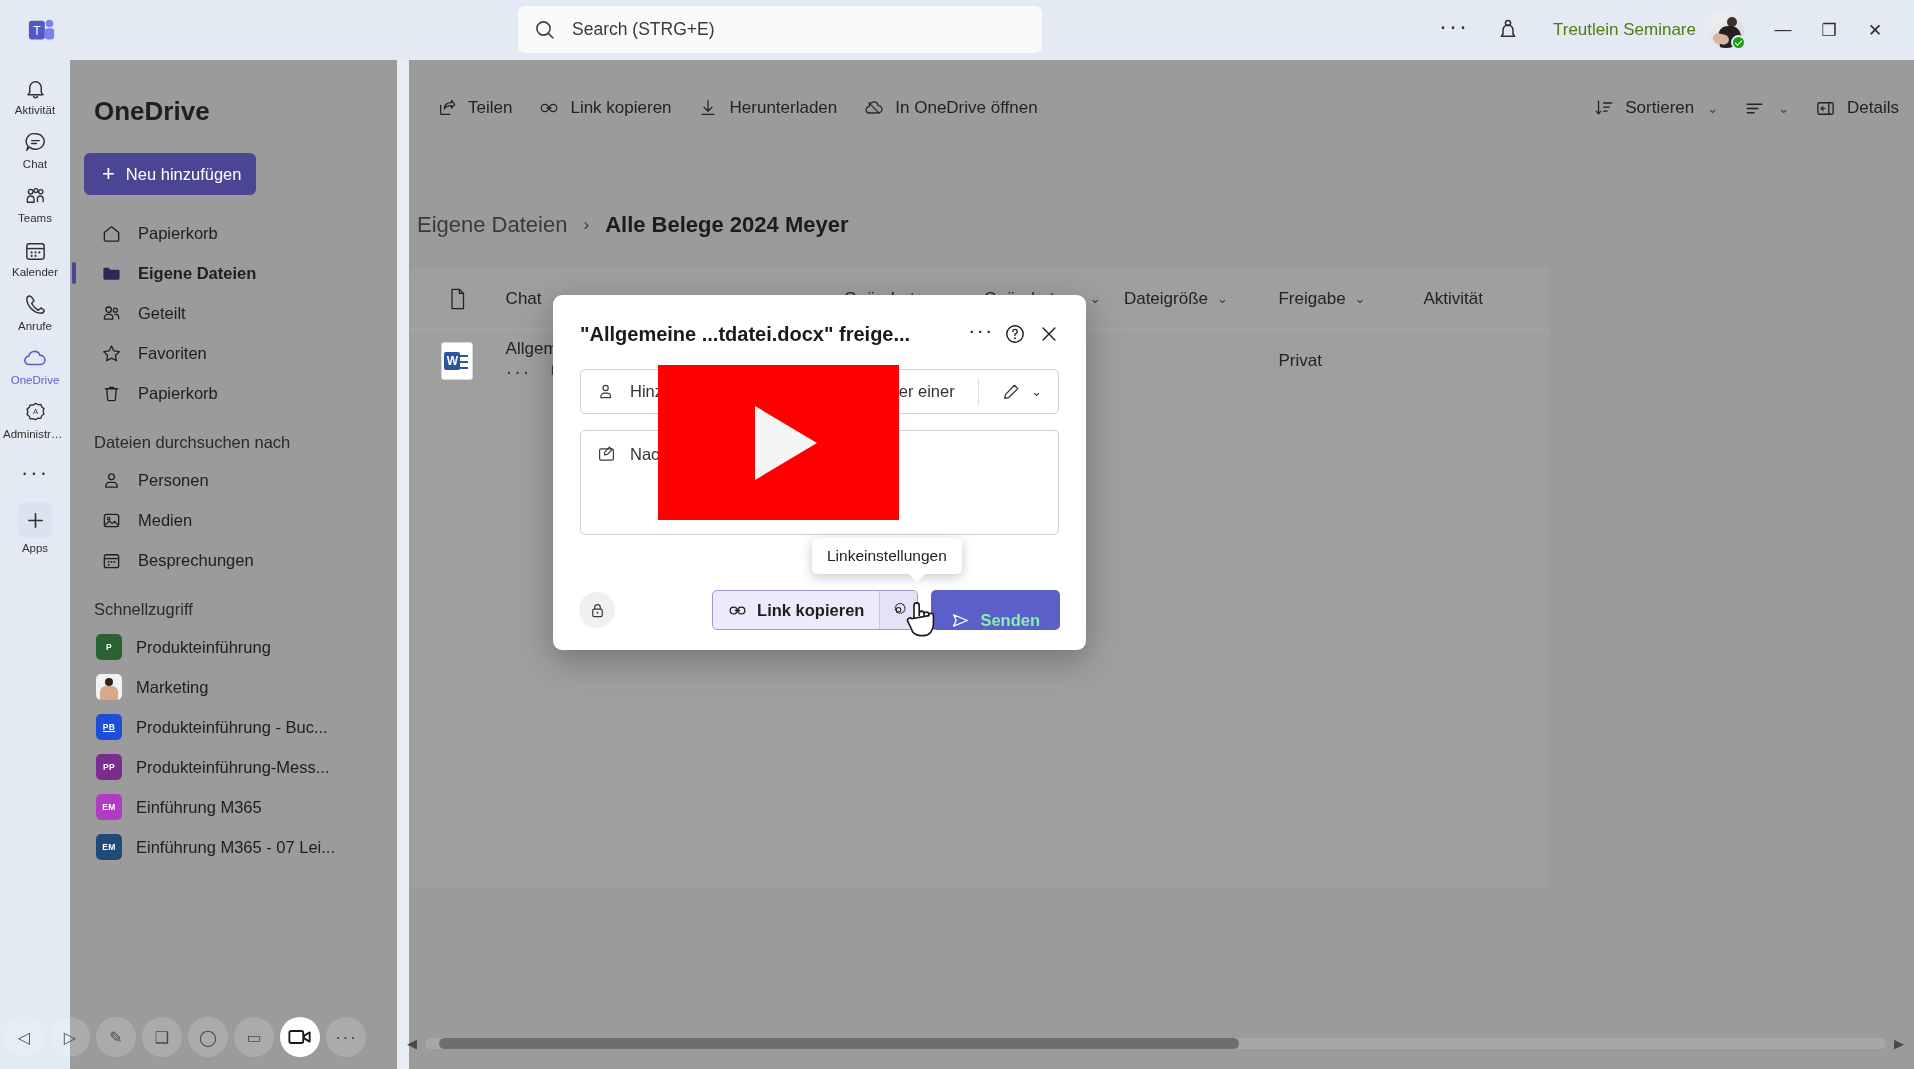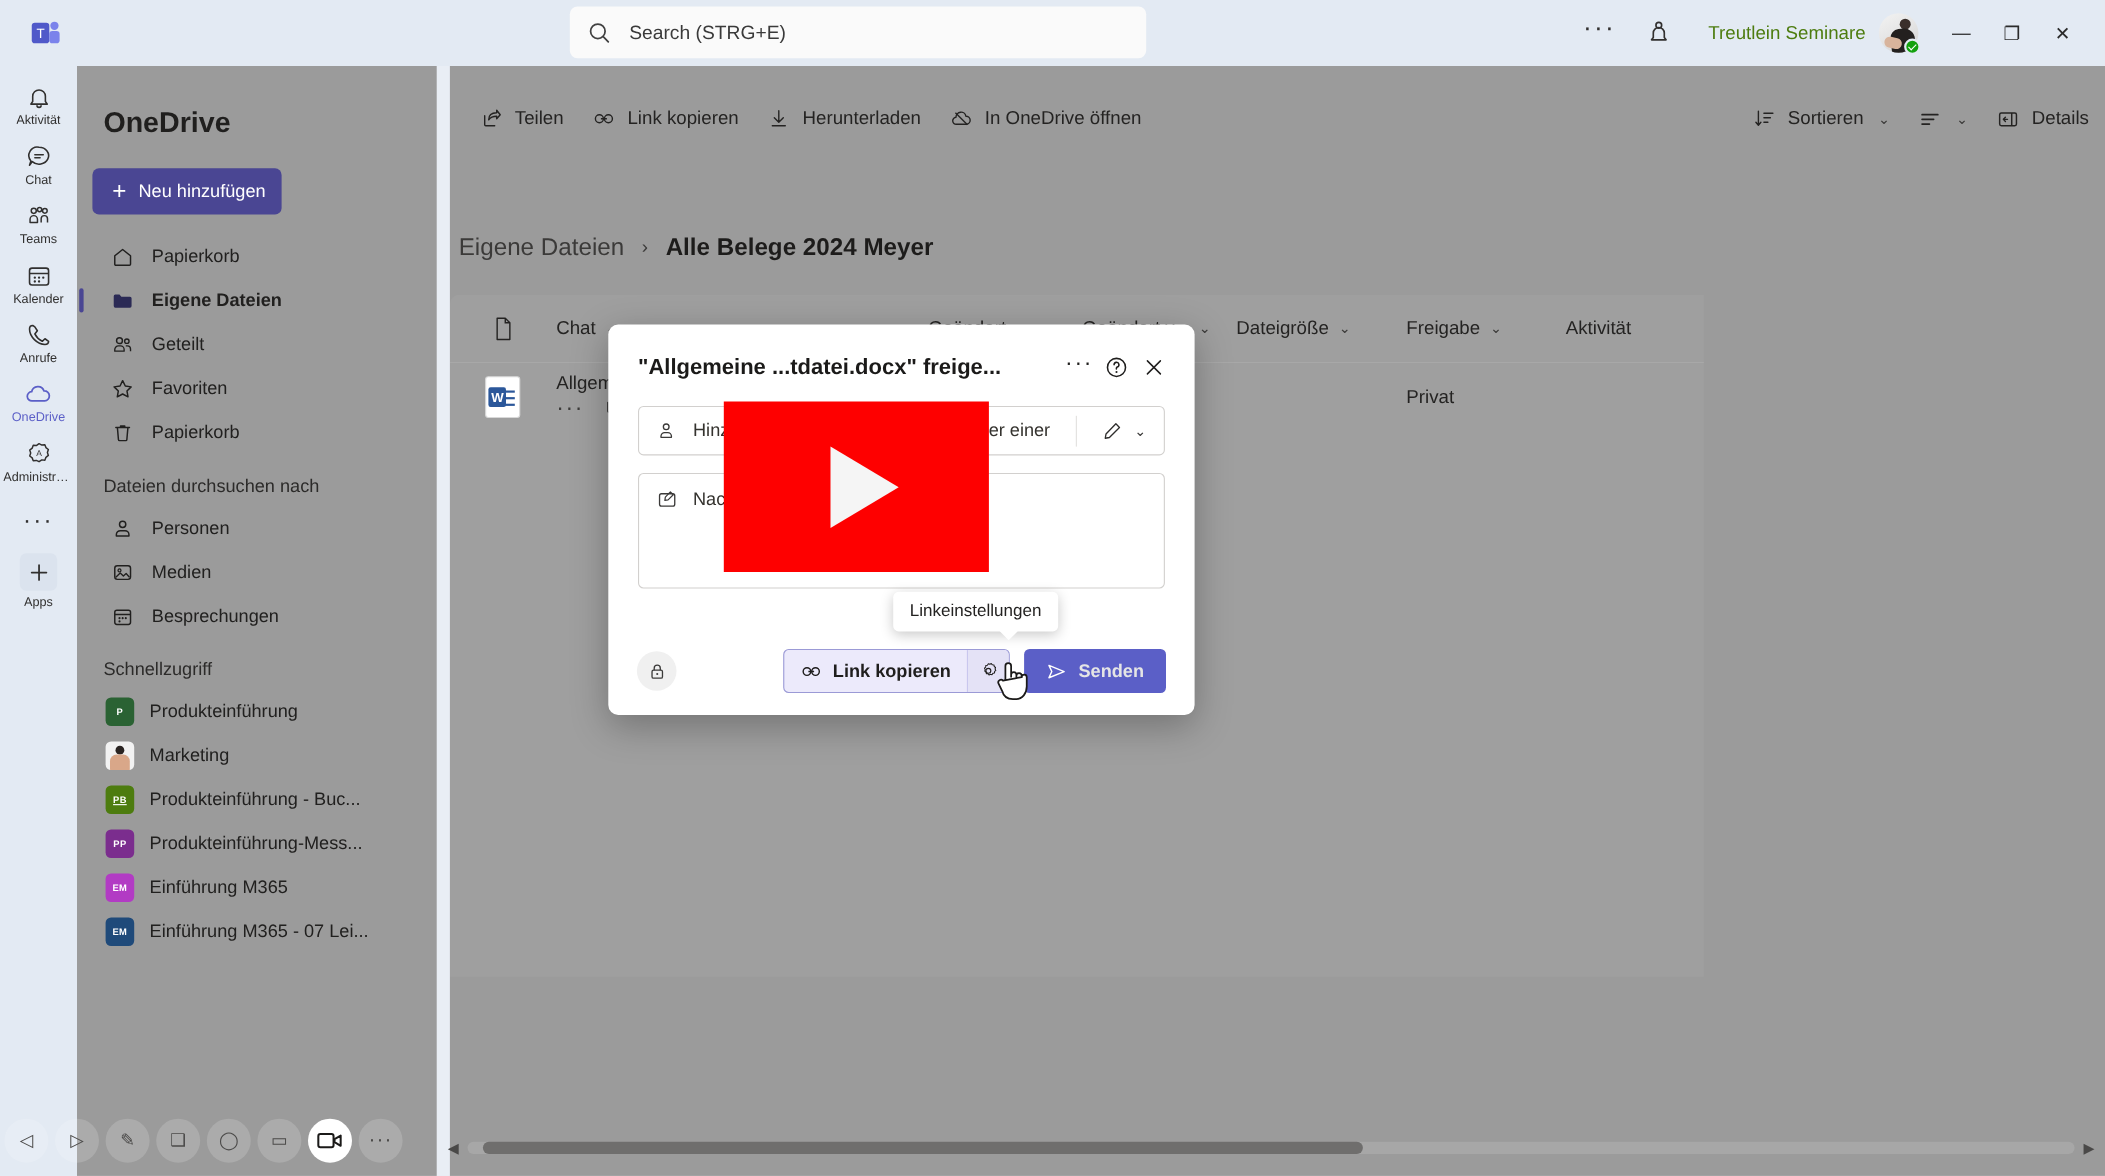--- a/index.html
+++ b/index.html
@@ -225,22 +225,22 @@
   }
   .copy-main {
     display: flex; align-items: center; gap: 10px; padding: 0 15px;
     font-size: 16.5px; font-weight: bold; color: #1f1e1d;
   }
   .copy-gear {
     width: 38px; display: flex; align-items: center; justify-content: center;
     border-left: 1px solid #c9c7ee; background: #e4e2f6; color: #1f1e1d;
   }
   .send-btn {
-    height: 40px; background: #5b5fc7; color: #e5e5e5; border-radius: 5px;
-    display: flex; align-items: center; gap: 10px; padding: 0 20px;
+    height: 40px; background: #5b5fc7; color: #86efac; border-radius: 5px;
+    display: flex; align-items: flex-end; gap: 10px; padding: 0 20px;
     font-size: 16.5px; font-weight: bold;
   }
   .tooltip {
     position: absolute; left: 812px; top: 538px; background: #fff; border-radius: 5px;
     padding: 9px 15px; font-size: 15.5px; color: #242322;
     box-shadow: 0 3px 12px rgba(0,0,0,0.22);
   }
   .tooltip::after {
     content: ""; position: absolute; left: 96px; bottom: -8px;
     border-left: 9px solid transparent; border-right: 9px solid transparent;
@@ -512,21 +512,21 @@
       <span class="qa-label">Produkteinführung</span>
     </div>
     <div class="qa-row">
       <span class="qa-badge photo">
           <span class="ph-head"></span>
           <span class="ph-body"></span>
         </span>
       <span class="qa-label">Marketing</span>
     </div>
     <div class="qa-row">
-      <span class="qa-badge" style="background:#4d7c0f;text-decoration:underline;">
+      <span class="qa-badge" style="background:#1d4ed8;text-decoration:underline;">
           <span>PB</span>
         </span>
       <span class="qa-label">Produkteinführung - Buc...</span>
     </div>
     <div class="qa-row">
       <span class="qa-badge" style="background:#7b2d8e;">
           <span>PP</span>
         </span>
       <span class="qa-label">Produkteinführung-Mess...</span>
     </div>

